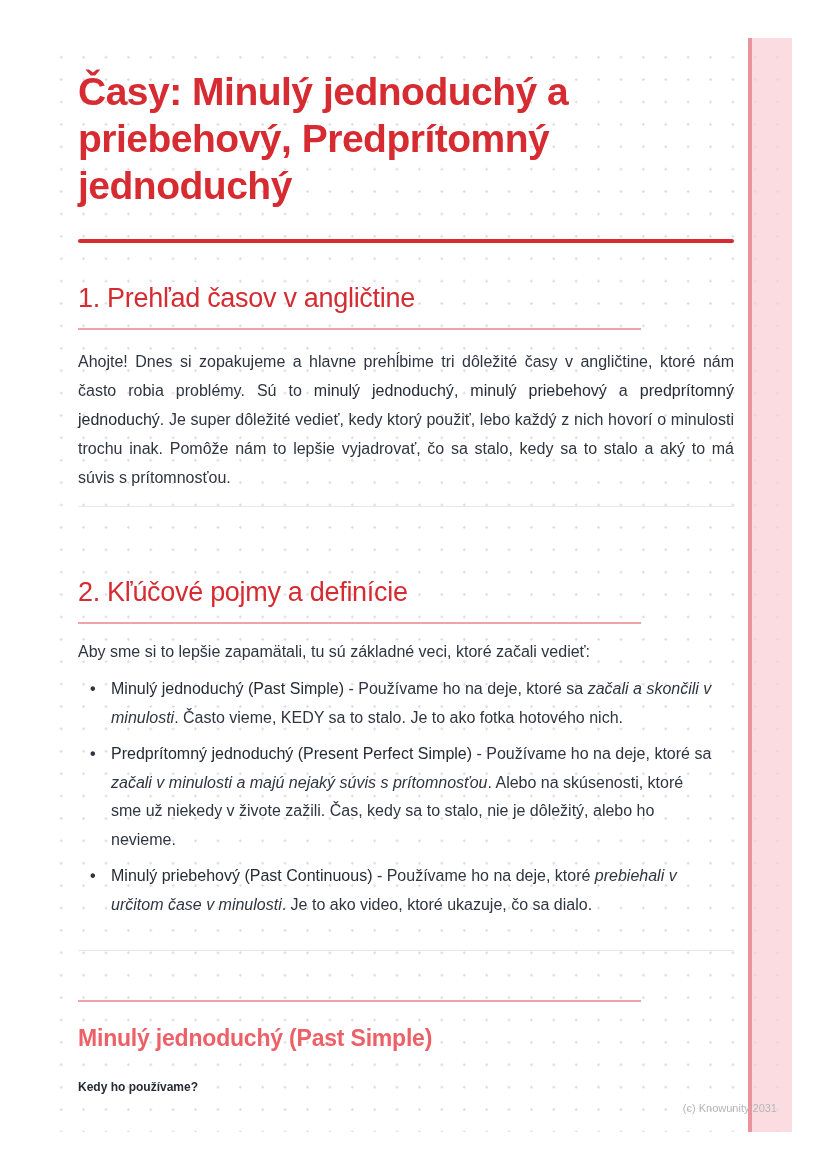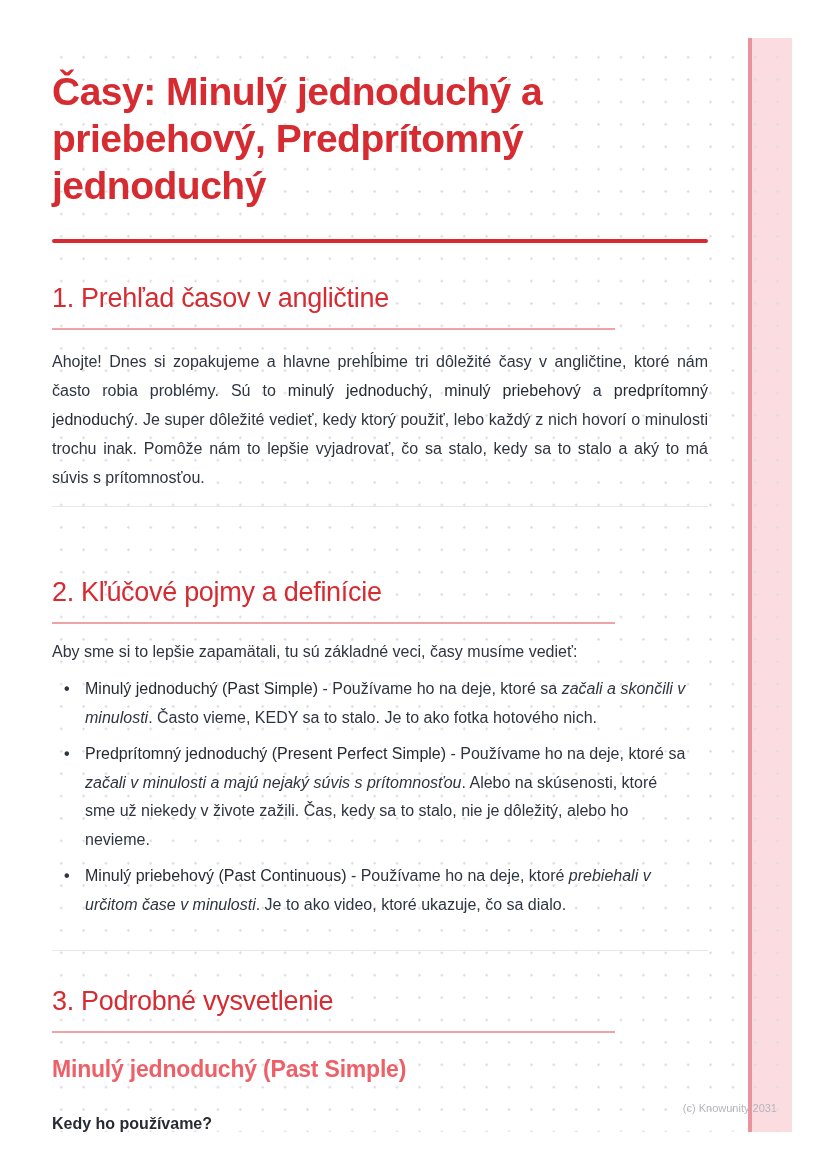--- a/index.html
+++ b/index.html
@@ -24,21 +24,21 @@
   .dots {
     position:absolute; left:44px; top:38px;
     width:748px; height:1094px;
     background-image:radial-gradient(circle, var(--dot,#dcdce2) 1.2px, rgba(0,0,0,0) 1.4px);
     background-size:22.4px 22.4px;
     background-position:6px 8px;
     z-index:2;
     pointer-events:none;
   }
   .content {
-    position:absolute; left:52px; top:0;
+    position:absolute; left:78px; top:0;
     width:656px; height:100%;
     z-index:3;
   }
   h1.doc-title {
     position:absolute; top:68px; left:0; width:656px;
     font-size:39px; line-height:47px; font-weight:bold;
     letter-spacing:-0.5px;
     color:var(--accent,#d62b31);
   }
   .title-rule {
@@ -95,22 +95,22 @@
   }
   #divider-1 { top:506px; }
   #divider-2 { top:950px; }
   h3.sub-heading {
     margin-top:22px;
     font-size:23px; line-height:28px; font-weight:bold;
     letter-spacing:-0.2px;
     color:var(--subheading,#ee6067);
   }
   .question {
-    margin-top:30px;
-    font-size:16px; line-height:22px; font-weight:bold;
+    margin-top:24px;
+    font-size:12px; line-height:22px; font-weight:bold;
     color:#262b34;
   }
   .footer-note {
     position:absolute; top:1101px; right:51px;
     font-size:11px; line-height:15px;
     color:var(--footer-text,#b5b5bb);
     z-index:4;
   }
 </style>
 </head>
@@ -130,32 +130,31 @@
       <h2 class="sec-heading">1. Prehľad časov v angličtine</h2>
       <div class="heading-underline"></div>
       <p class="body-par"><span>Ahojte! Dnes si zopakujeme a hlavne prehĺbime tri dôležité časy v angličtine, ktoré nám často robia problémy. Sú to </span><strong>minulý jednoduchý</strong><span>, </span><strong>minulý priebehový</strong><span> a </span><strong>predprítomný jednoduchý</strong><span>. Je super dôležité vedieť, kedy ktorý použiť, lebo každý z nich hovorí o minulosti trochu inak. Pomôže nám to lepšie vyjadrovať, čo sa stalo, kedy sa to stalo a aký to má súvis s prítomnosťou.</span></p>
     </div>
 
     <div class="divider" id="divider-1"></div>
 
     <div class="section" id="sec2">
       <h2 class="sec-heading">2. Kľúčové pojmy a definície</h2>
       <div class="heading-underline"></div>
-      <p class="intro-par">Aby sme si to lepšie zapamätali, tu sú základné veci, časy musíme vedieť:</p>
+      <p class="intro-par">Aby sme si to lepšie zapamätali, tu sú základné veci, ktoré začali vedieť:</p>
       <ul class="terms">
         <li><strong>Minulý jednoduchý (Past Simple)</strong><span> - Používame ho na deje, ktoré sa </span><em>začali a skončili v minulosti</em><span>. Často vieme, KEDY sa to stalo. Je to ako fotka hotového nich.</span></li>
         <li><strong>Predprítomný jednoduchý (Present Perfect Simple)</strong><span> - Používame ho na deje, ktoré sa </span><em>začali v minulosti a majú nejaký súvis s prítomnosťou</em><span>. Alebo na skúsenosti, ktoré sme už niekedy v živote zažili. Čas, kedy sa to stalo, nie je dôležitý, alebo ho nevieme.</span></li>
         <li><strong>Minulý priebehový (Past Continuous)</strong><span> - Používame ho na deje, ktoré </span><em>prebiehali v určitom čase v minulosti</em><span>. Je to ako video, ktoré ukazuje, čo sa dialo.</span></li>
       </ul>
     </div>
 
     <div class="divider" id="divider-2"></div>
 
     <div class="section" id="sec3">
-      <h2 class="sec-heading">3. Podrobné vysvetlenie</h2>
       <div class="heading-underline"></div>
       <h3 class="sub-heading">Minulý jednoduchý (Past Simple)</h3>
       <p class="question">Kedy ho používame?</p>
     </div>
 
   </div>
 
   <div class="footer-note">(c) Knowunity 2031</div>
 
 </div>

